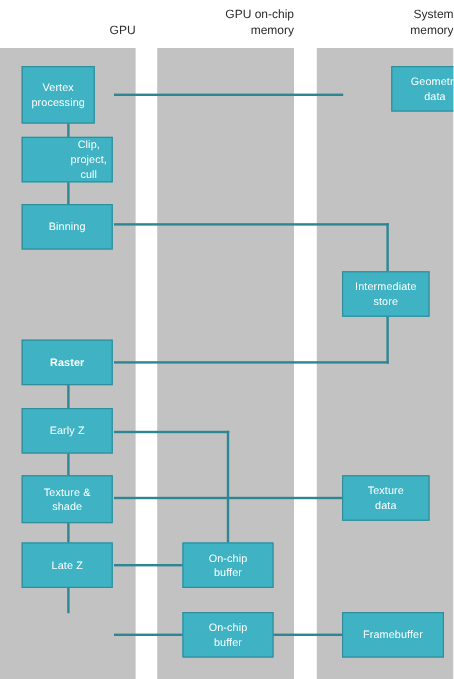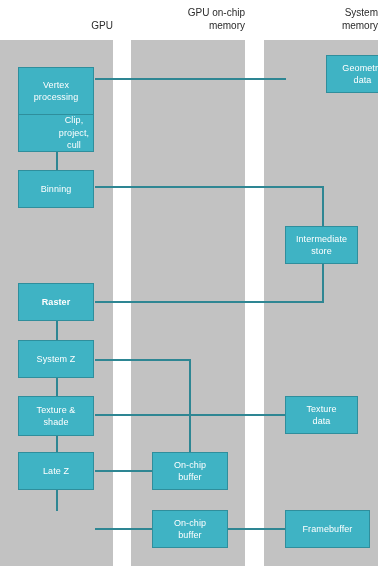--- a/index.html
+++ b/index.html
@@ -91,31 +91,31 @@
   <div class="edge v" style="left:56px;top:435px;height:18px;"></div>
 
   <div class="edge h" style="left:95px;top:470px;width:58px;"></div>
 
   <div class="edge v" style="left:56px;top:489px;height:22px;"></div>
 
   <div class="edge h" style="left:95px;top:528px;width:58px;"></div>
 
   <div class="edge h" style="left:227px;top:528px;width:59px;"></div>
 
-  <div class="node" style="left:18px;top:55px;width:76px;height:48px;margin-top:12px;">Vertex
+  <div class="node" style="left:18px;top:55px;width:61px;height:48px;">Vertex
 processing</div>
 
   <div class="node" style="left:18px;top:114px;width:76px;height:38px;padding-left:36px;">Clip,
 project, cull</div>
 
   <div class="node" style="left:18px;top:170px;width:76px;height:38px;">Binning</div>
 
   <div class="node" style="left:18px;top:283px;width:76px;height:38px;font-weight:bold;">Raster</div>
 
-  <div class="node" style="left:18px;top:340px;width:76px;height:38px;">System Z</div>
+  <div class="node" style="left:18px;top:340px;width:76px;height:38px;">Early Z</div>
 
   <div class="node" style="left:18px;top:396px;width:76px;height:40px;">Texture &amp;
 shade</div>
 
   <div class="node" style="left:18px;top:452px;width:76px;height:38px;">Late Z</div>
 
 
   <div class="node" style="left:152px;top:452px;width:76px;height:38px;">On-chip
 buffer</div>
 

